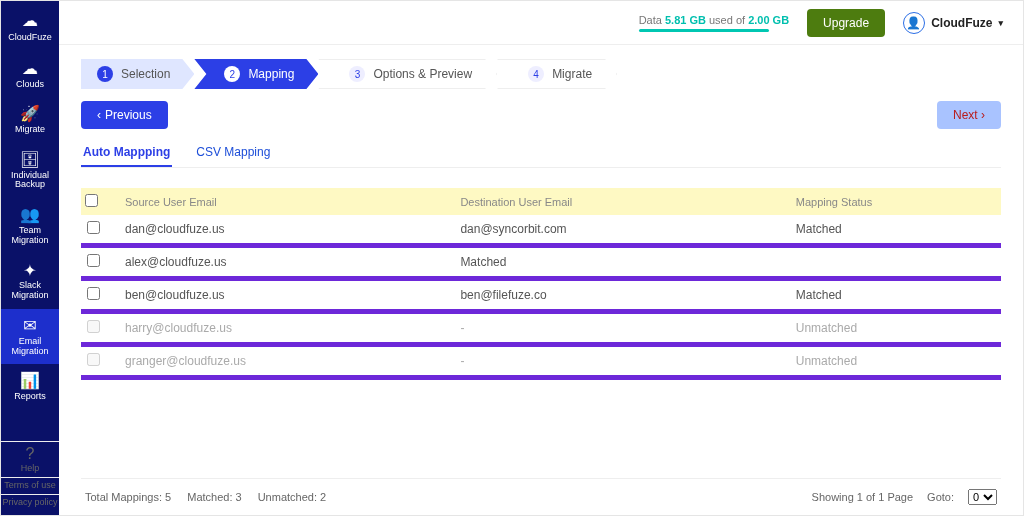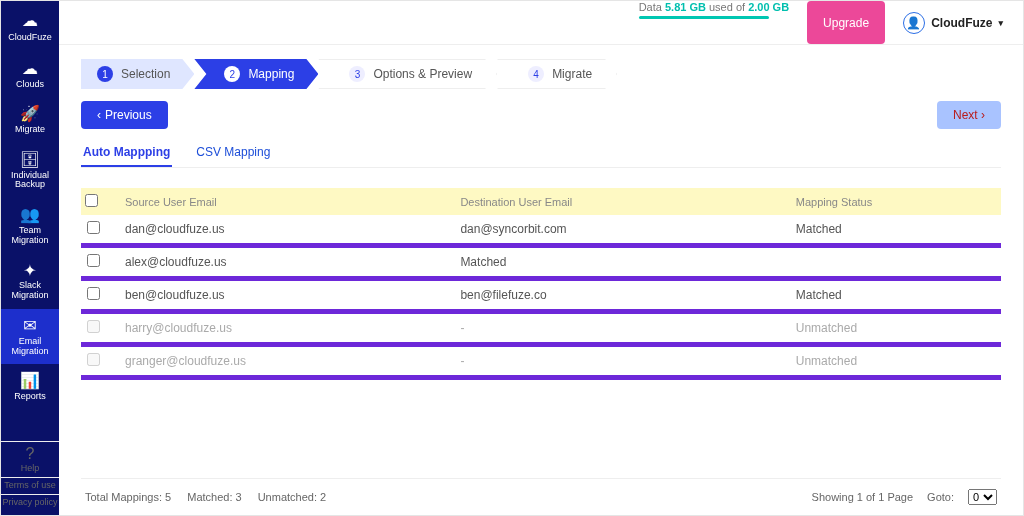--- a/index.html
+++ b/index.html
@@ -10,26 +10,26 @@
   .logo{display:flex;flex-direction:column;align-items:center;gap:2px;padding:4px 0 10px}
   .logo-icon{font-size:16px}
   .logo-text{font-size:9px}
   .nav-item{width:100%;display:flex;flex-direction:column;align-items:center;gap:2px;padding:8px 0;font-size:9px;line-height:1.1;text-align:center;cursor:pointer}
   .nav-item .ico{font-size:16px}
   .nav-item.active{background:#1d2fcc}
   .nav-item.footer{padding:3px 0;font-size:9px}
   .nav-footer{margin-top:auto;width:100%;padding-bottom:4px}
   
   .main{flex:1;display:flex;flex-direction:column}
-  .topbar{height:44px;display:flex;justify-content:flex-end;gap:18px;padding:0 20px;border-bottom:1px solid #eee}
+  .topbar{height:44px;display:flex;align-items:center;justify-content:flex-end;gap:18px;padding:0 20px;border-bottom:1px solid #eee}
   .data-usage{font-size:11px;color:#777}
   .data-usage .v{color:#00bfae;font-weight:600}
   .usage-bar{height:3px;width:130px;background:#00c7b2;border-radius:2px;margin-top:3px}
   .btn{border:none;border-radius:4px;padding:7px 16px;font-size:12px;cursor:pointer}
-  .btn-primary{background:#ec4899;color:#fff}
+  .btn-primary{background:#4d7c0f;color:#fff}
   .btn-light{background:#a9c3ff;color:#b91c1c}
   .user-chip{display:flex;align-items:center;gap:6px;font-size:12px;font-weight:600;color:#222;cursor:pointer}
   .user-chip .avatar{width:22px;height:22px;border:1px solid #2c6fe6;border-radius:50%;display:flex;align-items:center;justify-content:center;color:#2c6fe6;font-size:12px}
   
   .content{flex:1;display:flex;flex-direction:column;padding:14px 22px 0 22px;overflow:hidden}
   .stepper{display:flex;gap:0;margin-bottom:12px}
   .step{position:relative;height:30px;display:flex;align-items:center;gap:8px;padding:0 24px 0 30px;font-size:12px;color:#555;background:#f3f5ff;clip-path:polygon(0 0,calc(100% - 12px) 0,100% 50%,calc(100% - 12px) 100%,0 100%,12px 50%)}
   .step:first-child{clip-path:polygon(0 0,calc(100% - 12px) 0,100% 50%,calc(100% - 12px) 100%,0 100%);padding-left:16px;background:#dfe6ff}
   .step.active{background:#2c3fe6;color:#fff}
   .step .num{width:16px;height:16px;border-radius:50%;background:#2c3fe6;color:#fff;display:flex;align-items:center;justify-content:center;font-size:10px}

